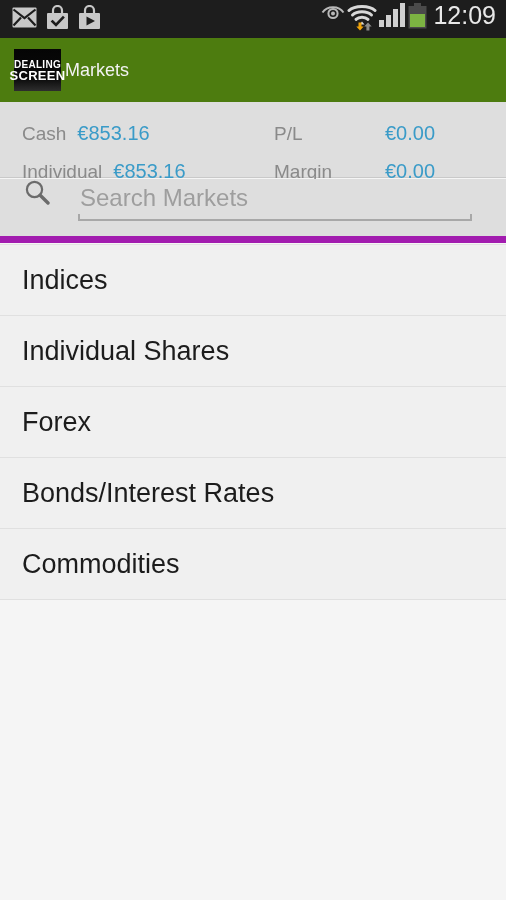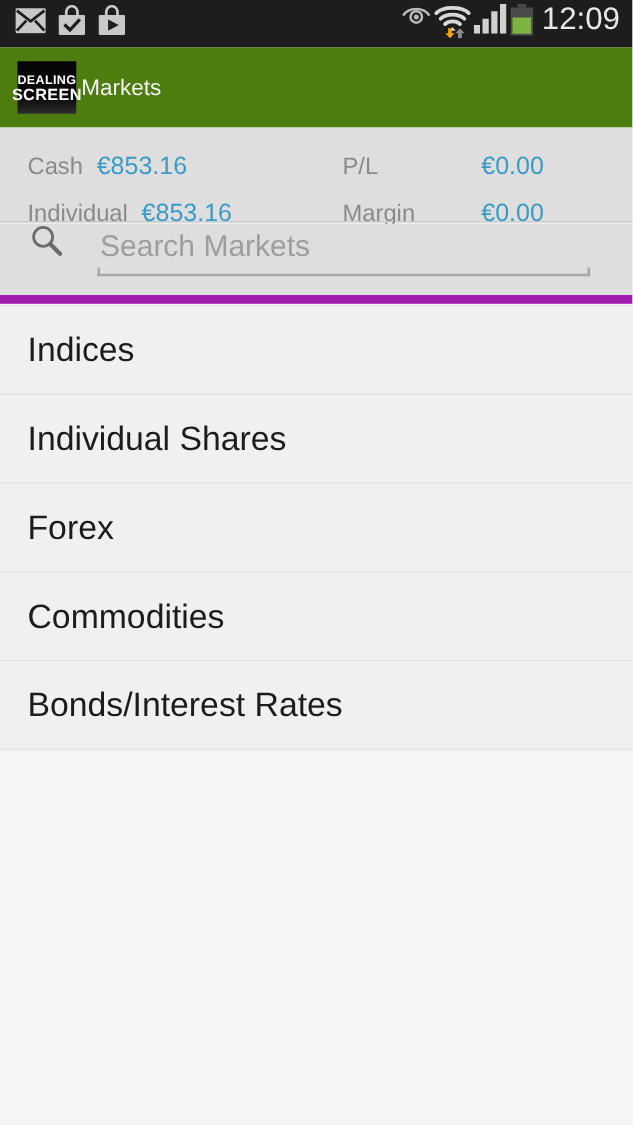--- a/index.html
+++ b/index.html
@@ -243,22 +243,22 @@
     <div class="list-item">
       <span class="list-item-label">Indices</span>
     </div>
     <div class="list-item">
       <span class="list-item-label">Individual Shares</span>
     </div>
     <div class="list-item">
       <span class="list-item-label">Forex</span>
     </div>
     <div class="list-item">
+      <span class="list-item-label">Bonds/Interest Rates</span>
+    </div>
+    <div class="list-item">
       <span class="list-item-label">Commodities</span>
     </div>
-    <div class="list-item">
-      <span class="list-item-label">Bonds/Interest Rates</span>
-    </div>
   </div>
 
   <div class="list-filler"></div>
 
 </div>
 
 </body></html>

